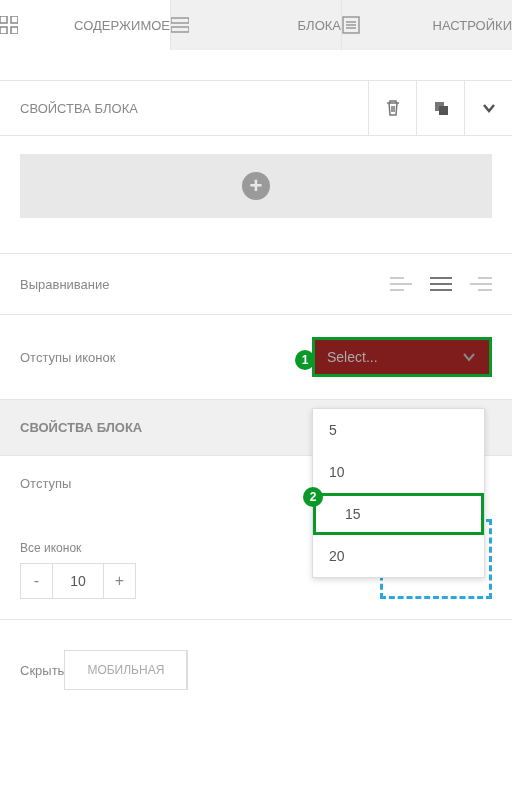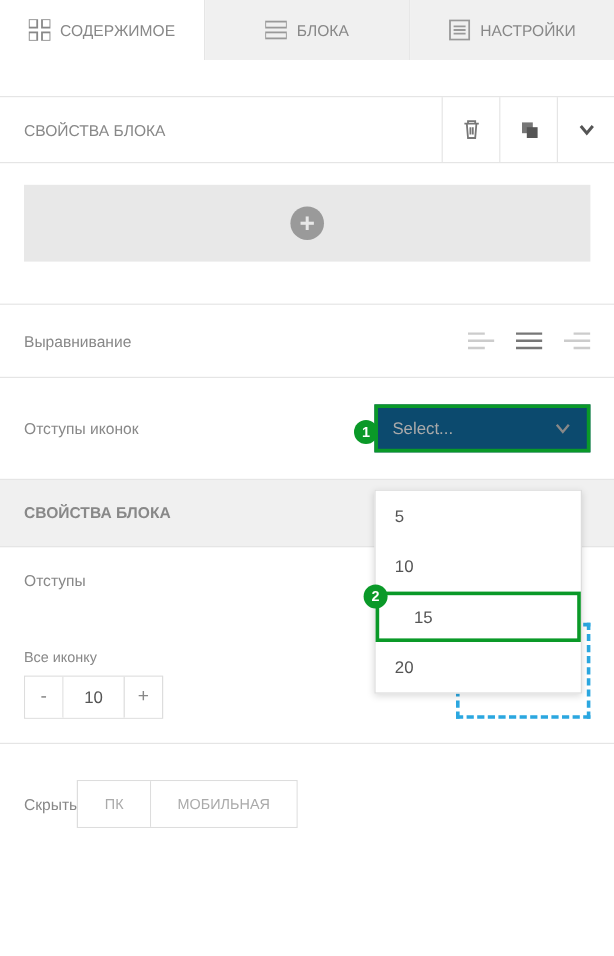--- a/index.html
+++ b/index.html
@@ -1,19 +1,19 @@
 <!DOCTYPE html>
 <html><head>
 <meta charset="utf-8">
 <style>
 * { box-sizing: border-box; margin: 0; padding: 0; font-family: Arial, sans-serif; }
 body { width: 512px; height: 797px; background: #fff; overflow: hidden; position: relative; }
 
 .tabs { display: flex; height: 50px; }
-.tab { flex: 1; display: flex; align-items: center; justify-content: center; gap: 8px; font-size: 13px; color: #888; border-right: 1px solid #e5e5e5; cursor: pointer; }
+.tab { flex: 1; display: flex; align-items: center; justify-content: space-between; gap: 8px; font-size: 13px; color: #888; border-right: 1px solid #e5e5e5; cursor: pointer; }
 .tab:last-child { border-right: none; }
 .tab.active { background: #fff; color: #888; }
 .tab:not(.active) { background: #f0f0f0; }
 .tab svg { width: 18px; height: 18px; }
 
 .block-header { display: flex; align-items: center; justify-content: space-between; background: #fff; border-top: 1px solid #e5e5e5; border-bottom: 1px solid #e5e5e5; height: 56px; padding: 0 0 0 20px; margin-top: 30px; }
 .block-title { font-size: 13px; color: #888; }
 .block-actions { display: flex; align-items: center; height: 100%; }
 .block-action { width: 48px; height: 100%; display: flex; align-items: center; justify-content: center; border-left: 1px solid #e5e5e5; cursor: pointer; }
 .block-action svg { width: 18px; height: 18px; }
@@ -25,21 +25,21 @@
 
 .row { padding: 22px 20px; border-bottom: 1px solid #e5e5e5; display: flex; align-items: center; justify-content: space-between; gap: 12px; }
 .row-label { font-size: 13px; color: #888; }
 
 .align-group { display: flex; gap: 18px; }
 .align-btn { cursor: pointer; }
 .align-btn svg { display: block; }
 
 .annotation-badge { position: absolute; width: 20px; height: 20px; border-radius: 50%; background: #0a9928; color: #fff; font-size: 12px; font-weight: bold; display: flex; align-items: center; justify-content: center; z-index: 20; }
 
-.select-box { position: relative; width: 180px; height: 40px; border: 3px solid #0a9928; display: flex; align-items: center; padding: 0 12px; cursor: pointer; z-index: 10; background: #0c4a6e; }
+.select-box { position: relative; width: 180px; height: 40px; border: 3px solid #0a9928; display: flex; align-items: center; padding: 0 12px; cursor: pointer; z-index: 10; background: #7f1d1d; }
 .select-box .placeholder { color: #aaa; font-size: 14px; }
 .select-box .chev { margin-left: auto; }
 
 .dropdown { position: absolute; width: 173px; background: #fff; border: 1px solid #ddd; box-shadow: 0 2px 6px rgba(0,0,0,0.15); z-index: 15; }
 .dropdown-item { padding: 13px 16px; font-size: 14px; color: #555; cursor: pointer; }
 .dropdown-item.highlighted { border: 3px solid #0a9928; padding: 10px 29px; }
 
 .section-header { background: #f0f0f0; padding: 20px; font-size: 13px; color: #888; font-weight: bold; border-bottom: 1px solid #e5e5e5; }
 
 .padding-sec { padding: 20px; border-bottom: 1px solid #e5e5e5; position: relative; }
@@ -168,21 +168,21 @@
   <div class="dropdown-item highlighted">15</div>
   <div class="dropdown-item">20</div>
 </div>
 
 <div class="annotation-badge" style="left:303px; top:487px;">2</div>
 
 <div class="section-header">СВОЙСТВА БЛОКА</div>
 
 <div class="padding-sec">
   <div class="padding-label">Отступы</div>
-  <div class="allsides-label">Все иконку</div>
+  <div class="allsides-label">Все иконок</div>
   <div class="stepper">
     <button>-</button>
     <input readonly="" value="10" style="">
     <button>+</button>
   </div>
   <div class="preview-box">
     <div class="preview-top">
       <div class="preview-square"></div>
       <div class="preview-lines">
         <div class="preview-line"></div>
@@ -191,16 +191,15 @@
       </div>
     </div>
     <div class="preview-line" style="margin-top:8px;"></div>
     <div class="preview-line" style="margin-top:6px;"></div>
   </div>
 </div>
 
 <div class="hide-row">
   <div class="row-label">Скрыть</div>
   <div class="toggle-group">
-    <div class="toggle-btn">ПК</div>
     <div class="toggle-btn">МОБИЛЬНАЯ</div>
   </div>
 </div>
 
 </body></html>

